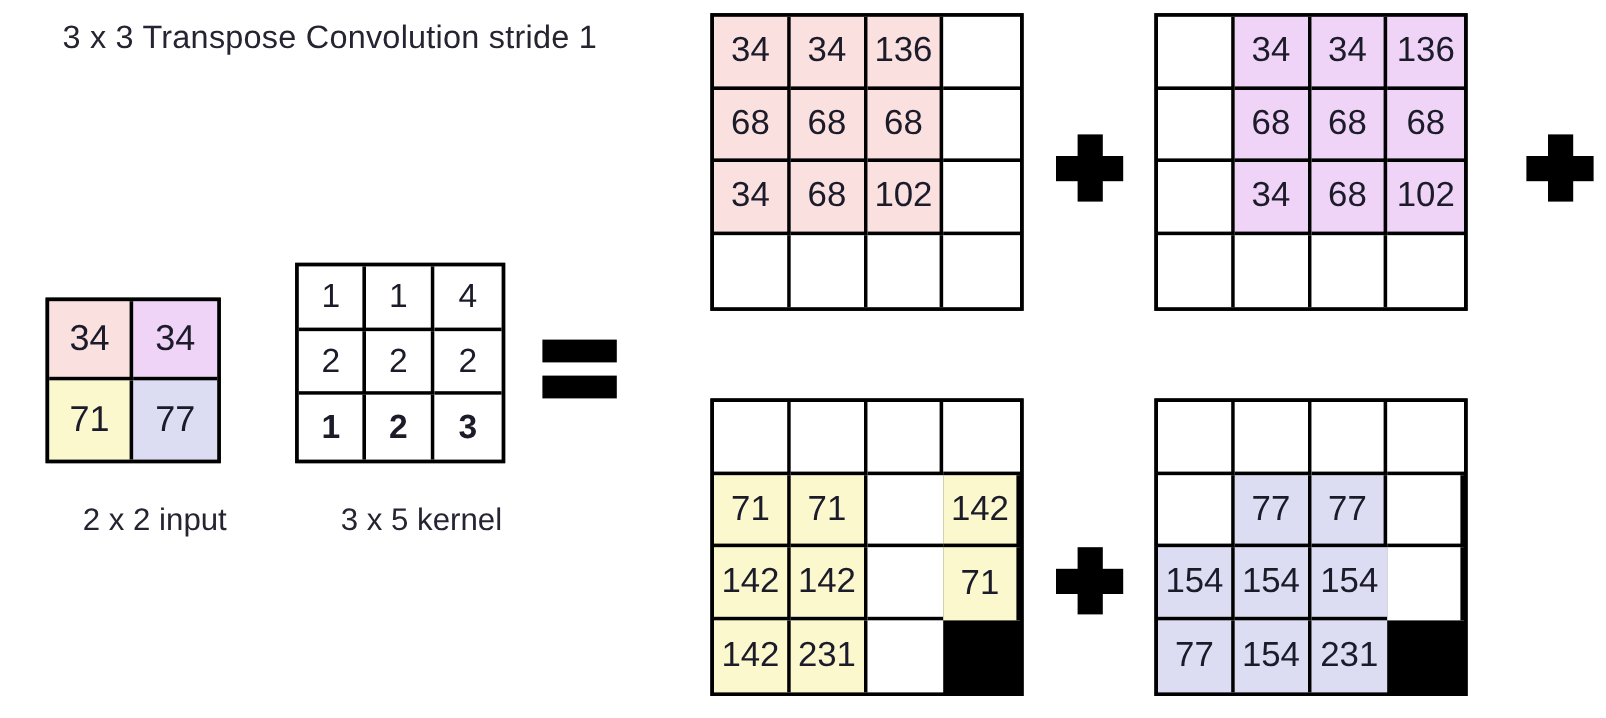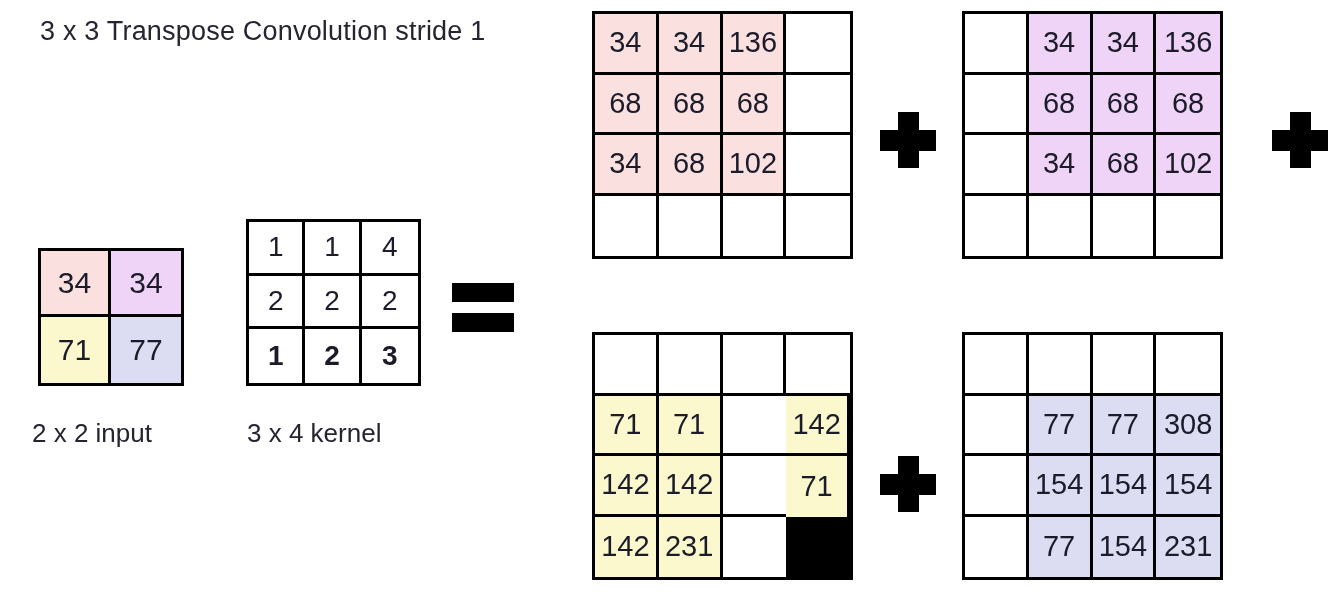--- a/index.html
+++ b/index.html
@@ -12,21 +12,21 @@
     height: 598px;
     position: relative;
     overflow: hidden;
     font-family: "Liberation Sans", sans-serif;
     color: #1b1b2a;
   }
 
   
   #title {
     position: absolute;
-    left: 40px;
+    left: 52px;
     top: 16px;
     font-size: 27px;
     font-weight: 400;
     letter-spacing: 0.2px;
     color: #262431;
     white-space: nowrap;
   }
 
   
   .grid {
@@ -78,20 +78,21 @@
   #kernel-grid .cell { font-size: 28px; }
   #kernel-grid .cell.bold { font-weight: 700; }
 
   
   .caption {
     position: absolute;
     font-size: 26px;
     font-weight: 400;
     color: #262431;
     white-space: nowrap;
+    margin-left: 37px;
   }
   #input-caption  { left: 32px;  top: 418px; }
   #kernel-caption { left: 247px; top: 418px; }
 
   
   #equals {
     position: absolute;
     left: 452px;
     top: 283px;
     width: 62px;
@@ -154,21 +155,21 @@
     <div class="cell" style="background: rgb(255, 255, 255);">1</div>
     <div class="cell" style="background: rgb(255, 255, 255);">1</div>
     <div class="cell lastcol" style="background: rgb(255, 255, 255);">4</div>
     <div class="cell" style="background: rgb(255, 255, 255);">2</div>
     <div class="cell" style="background: rgb(255, 255, 255);">2</div>
     <div class="cell lastcol" style="background: rgb(255, 255, 255);">2</div>
     <div class="cell lastrow bold" style="background: rgb(255, 255, 255);">1</div>
     <div class="cell lastrow bold" style="background: rgb(255, 255, 255);">2</div>
     <div class="cell lastcol lastrow bold" style="background: rgb(255, 255, 255);">3</div>
   </div>
-<div class="caption" id="kernel-caption">3 x 4 kernel</div>
+<div class="caption" id="kernel-caption">3 x 5 kernel</div>
 
 <div id="equals">
   <div class="bar b1"></div>
   <div class="bar b2"></div>
 </div>
 
 <div class="plus" id="plus-top-mid">
   <div class="h"></div>
   <div class="v"></div>
 </div>
@@ -235,21 +236,20 @@
     <div class="cell lastcol lastrow" style="background: rgb(255, 255, 255);"></div>
   </div>
 <div class="grid grid4" id="out-lavender">
     <div class="cell" style="background: rgb(255, 255, 255);"></div>
     <div class="cell" style="background: rgb(255, 255, 255);"></div>
     <div class="cell" style="background: rgb(255, 255, 255);"></div>
     <div class="cell lastcol" style="background: rgb(255, 255, 255);"></div>
     <div class="cell" style="background: rgb(255, 255, 255);"></div>
     <div class="cell" style="background: rgb(220, 220, 242);">77</div>
     <div class="cell" style="background: rgb(220, 220, 242);">77</div>
-    <div class="cell lastcol" style="background: rgb(220, 220, 242);">308</div>
     <div class="cell" style="background: rgb(255, 255, 255);"></div>
     <div class="cell" style="background: rgb(220, 220, 242);">154</div>
     <div class="cell" style="background: rgb(220, 220, 242);">154</div>
     <div class="cell lastcol" style="background: rgb(220, 220, 242);">154</div>
     <div class="cell lastrow" style="background: rgb(255, 255, 255);"></div>
     <div class="cell lastrow" style="background: rgb(220, 220, 242);">77</div>
     <div class="cell lastrow" style="background: rgb(220, 220, 242);">154</div>
     <div class="cell lastcol lastrow" style="background: rgb(220, 220, 242);">231</div>
   </div>
 

